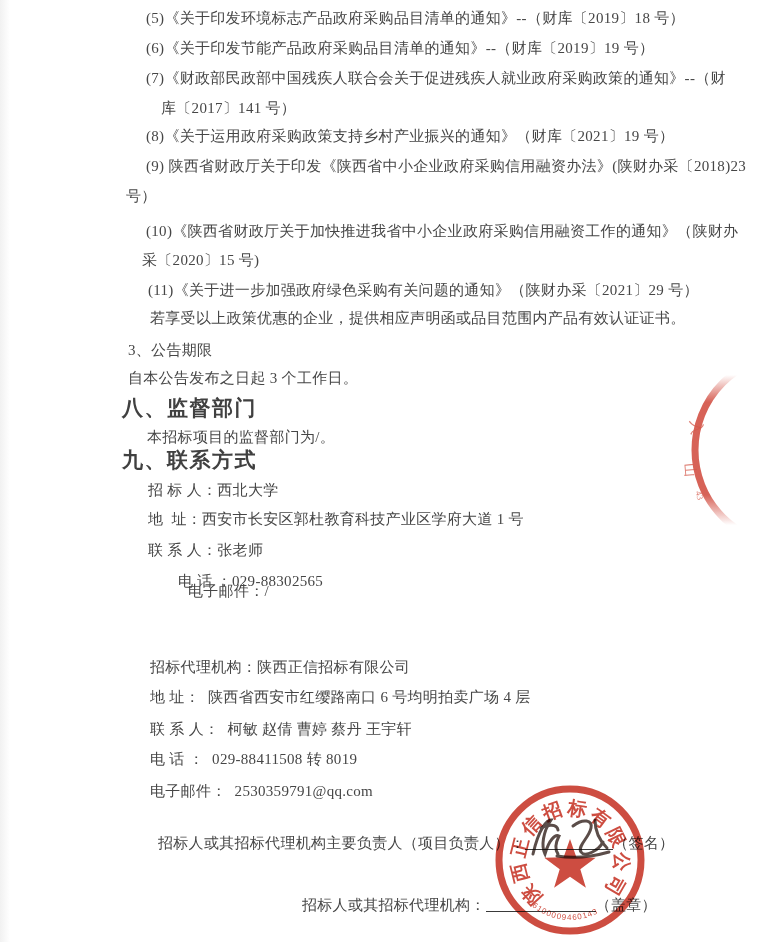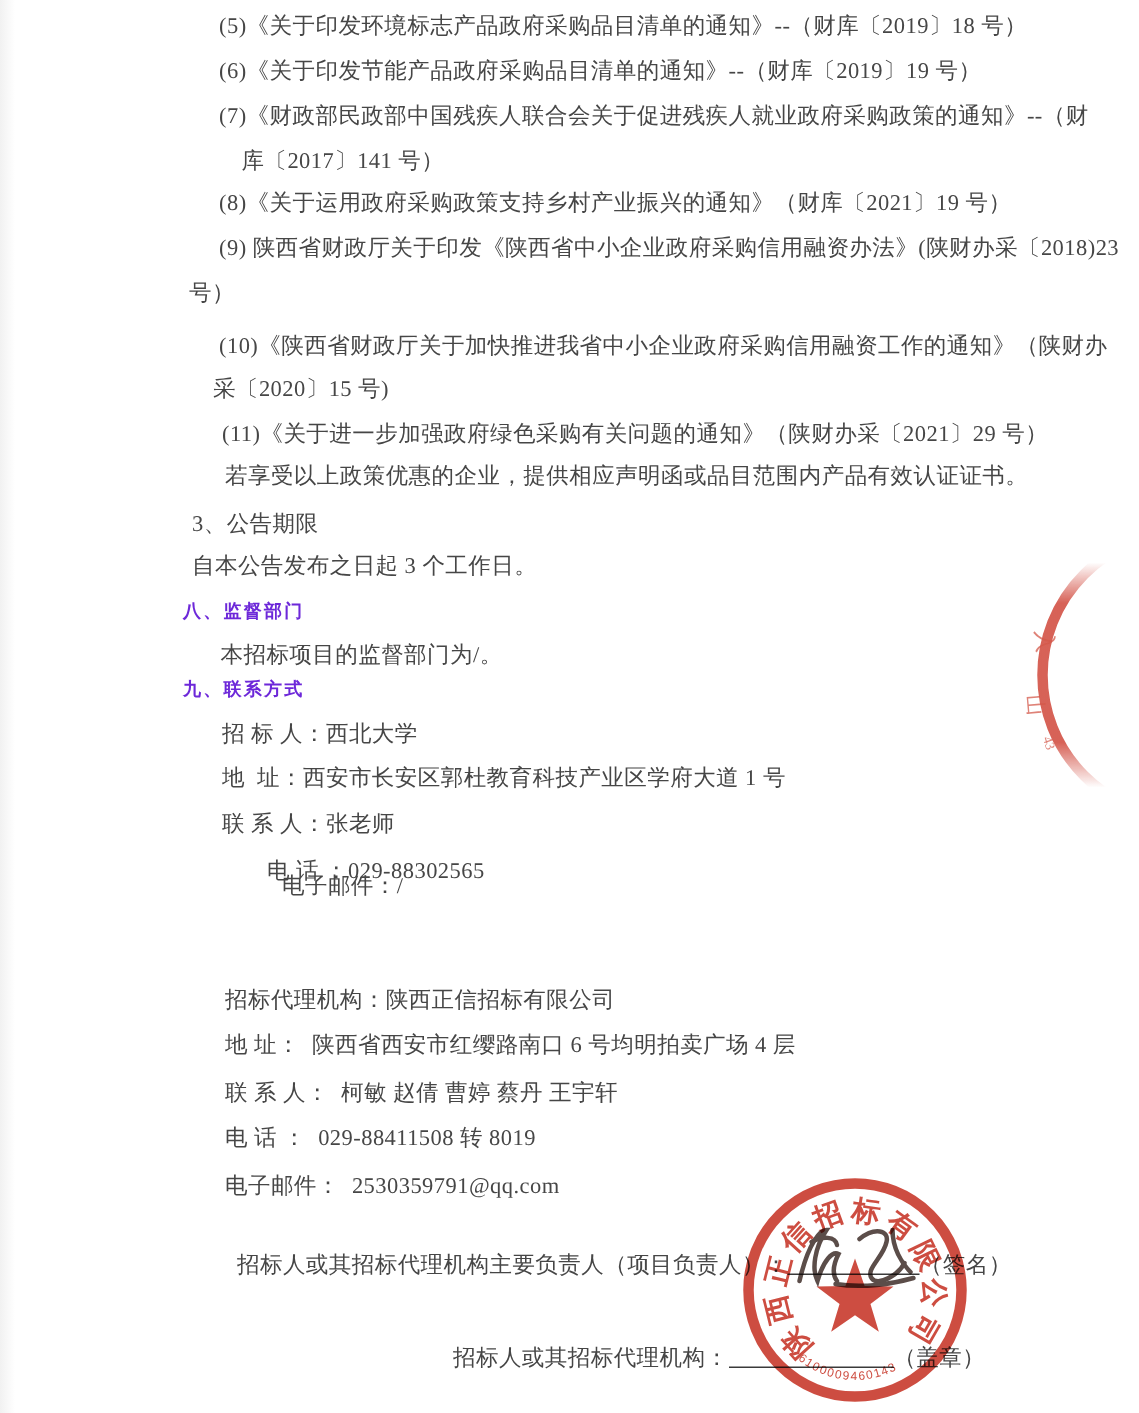--- a/index.html
+++ b/index.html
@@ -21,23 +21,23 @@
     position:absolute;
     font-size:15px;
     line-height:21px;
     white-space:pre;
     letter-spacing:.3px;
     color:#464646;
   }
   .heading{
     font-family:"Liberation Sans","DejaVu Sans",sans-serif;
     font-weight:700;
-    font-size:12px;
+    font-size:21px;
     letter-spacing:1.5px;
-    color:#6d28d9;
+    color:#404040;
   }
   .sigrow{
     position:absolute;
     display:flex;
     align-items:flex-start;
     font-size:15px;
     white-space:pre;
     letter-spacing:.3px;
     color:#464646;
   }

